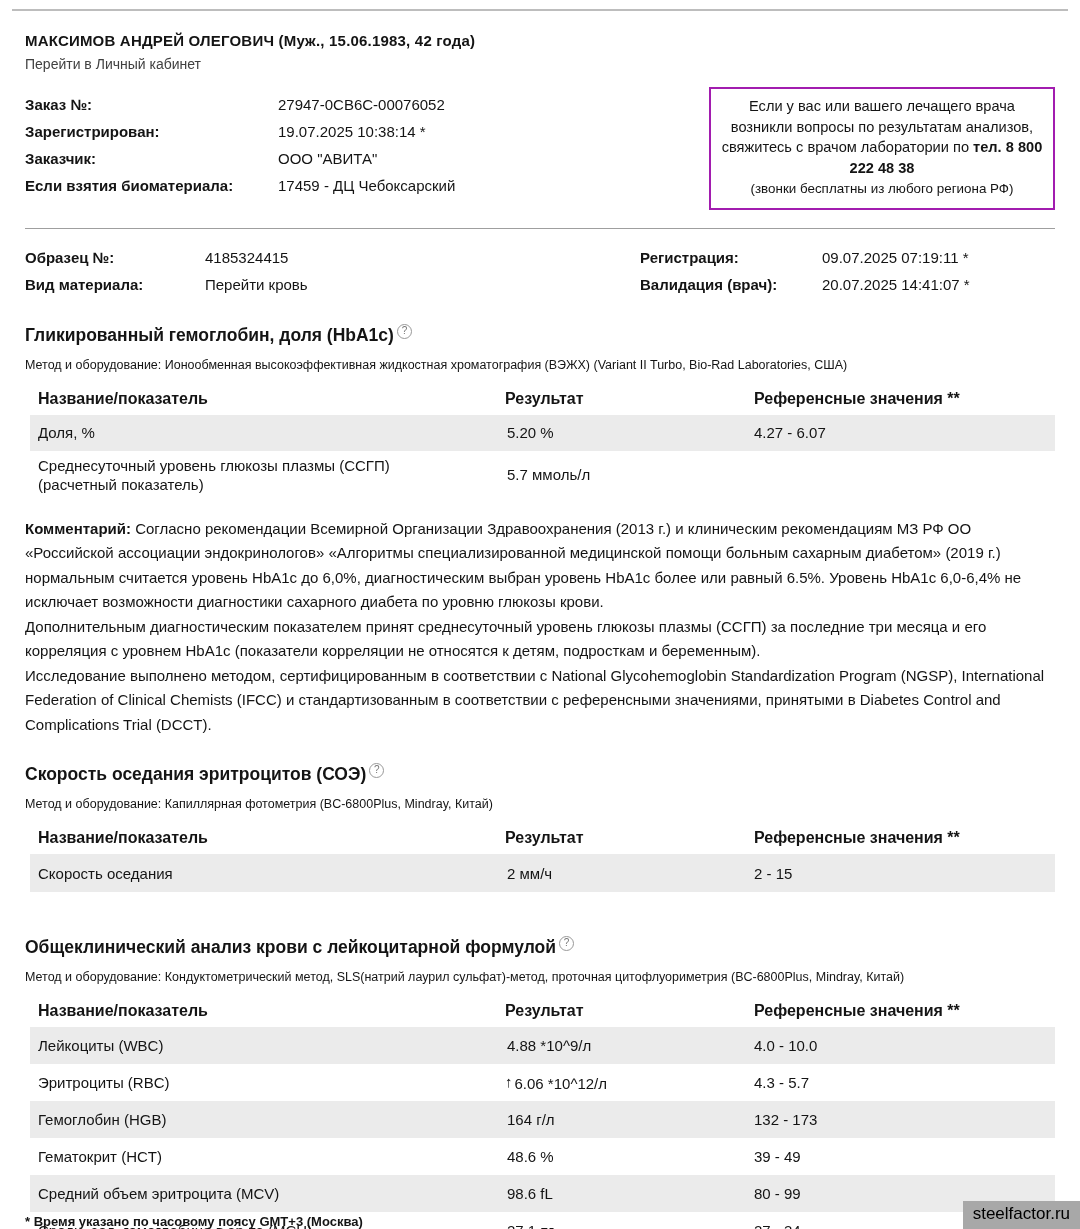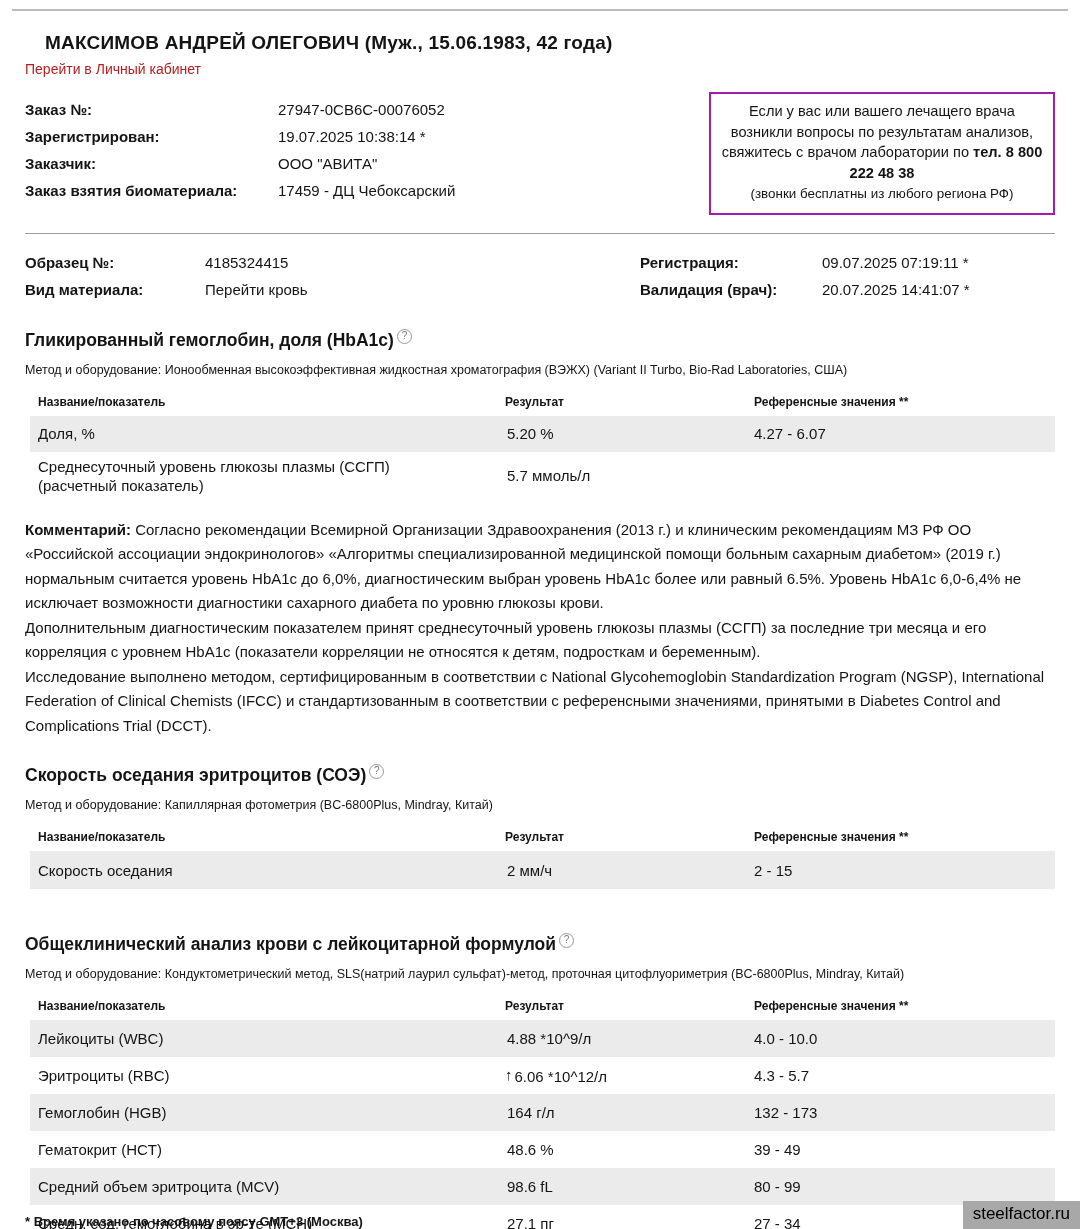--- a/index.html
+++ b/index.html
@@ -1,43 +1,43 @@
 <!DOCTYPE html>
 <html><head>
 <meta charset="utf-8">
 <style>
   html,body{margin:0;padding:0;background:#fff;}
   .page{
     position:relative;width:1080px;height:1229px;overflow:hidden;background:#fff;
     font-family:"Liberation Sans",sans-serif;color:#141414;box-sizing:border-box;padding:0 25px;
   }
   .top-rule{height:2px;background:#bdbdbd;margin:9px -13px 0 -13px;}
-  .title{font-size:19px;font-weight:bold;margin-top:21px;letter-spacing:.2px;margin-left:20px;}
-  .cab-link{display:inline-block;margin-top:7px;font-size:14px;color:#b91c1c;cursor:pointer;text-decoration:none;}
+  .title{font-size:15px;font-weight:bold;margin-top:21px;letter-spacing:.2px;}
+  .cab-link{display:inline-block;margin-top:7px;font-size:14px;color:#404040;cursor:pointer;text-decoration:none;}
   .head-row{display:flex;margin-top:14px;align-items:flex-start;}
   .order{flex:1;padding-top:4px;}
   .order-row{display:flex;font-size:15px;line-height:27px;}
   .order-label{width:253px;font-weight:bold;}
   .infobox{width:346px;box-sizing:border-box;border:2px solid #a21caf;padding:7px 8px 8px;text-align:center;font-size:14.6px;line-height:20.5px;}
   .infobox .phone{font-weight:bold;}
   .infobox .note{font-size:13.4px;}
   .divider{border-bottom:1px solid #9f9f9f;margin-top:18px;}
   .sample-row{display:flex;margin-top:15px;font-size:15px;line-height:27px;}
   .sample-left{width:615px;}
   .sample-right{flex:1;}
   .s-row{display:flex;}
   .s-label-l{width:180px;font-weight:bold;}
   .s-label-r{width:182px;font-weight:bold;}
   .sec-title{font-size:17.5px;font-weight:bold;margin-top:26px;}
   .sec-title.sec3{margin-top:44px;}
   .qicon{display:inline-block;width:13px;height:13px;line-height:12px;border:1px solid #999;border-radius:50%;
     color:#777;font-size:10px;text-align:center;vertical-align:7px;margin-left:3px;font-weight:normal;cursor:pointer;}
   .method{font-size:12.5px;margin-top:12px;}
   .rtable{margin:12px 0 0 5px;width:1025px;}
-  .thead{display:flex;font-size:12px;font-weight:bold;padding:6px 0 7px;}
+  .thead{display:flex;font-size:16px;font-weight:bold;padding:6px 0 7px;}
   .trow{display:flex;font-size:15px;align-items:center;}
   .gray{background:#ebebeb;}
   .r36{height:36px;}
   .r48{height:48px;}
   .r38{height:38px;align-items:center;}
   .r37{height:37px;}
   .c-name{width:475px;box-sizing:border-box;padding-left:8px;padding-right:12px;}
   .c-res{width:249px;box-sizing:border-box;}
   .c-ref{flex:1;}
   .two-line{line-height:19px;}
@@ -65,21 +65,21 @@
       </div>
       <div class="order-row">
         <div class="order-label">Зарегистрирован:</div>
         <div>19.07.2025 10:38:14 *</div>
       </div>
       <div class="order-row">
         <div class="order-label">Заказчик:</div>
         <div>ООО "АВИТА"</div>
       </div>
       <div class="order-row">
-        <div class="order-label">Заказ взятия биоматериала:</div>
+        <div class="order-label">Если взятия биоматериала:</div>
         <div>17459 - ДЦ Чебоксарский</div>
       </div>
     </div>
     <div class="infobox">
       <span>Если у вас или вашего лечащего врача возникли вопросы по результатам анализов, свяжитесь с врачом лаборатории по</span>
       <span class="phone">тел. 8 800 222 48 38</span><br>
       <span class="note">(звонки бесплатны из любого региона РФ)</span>
     </div>
   </div>
 

